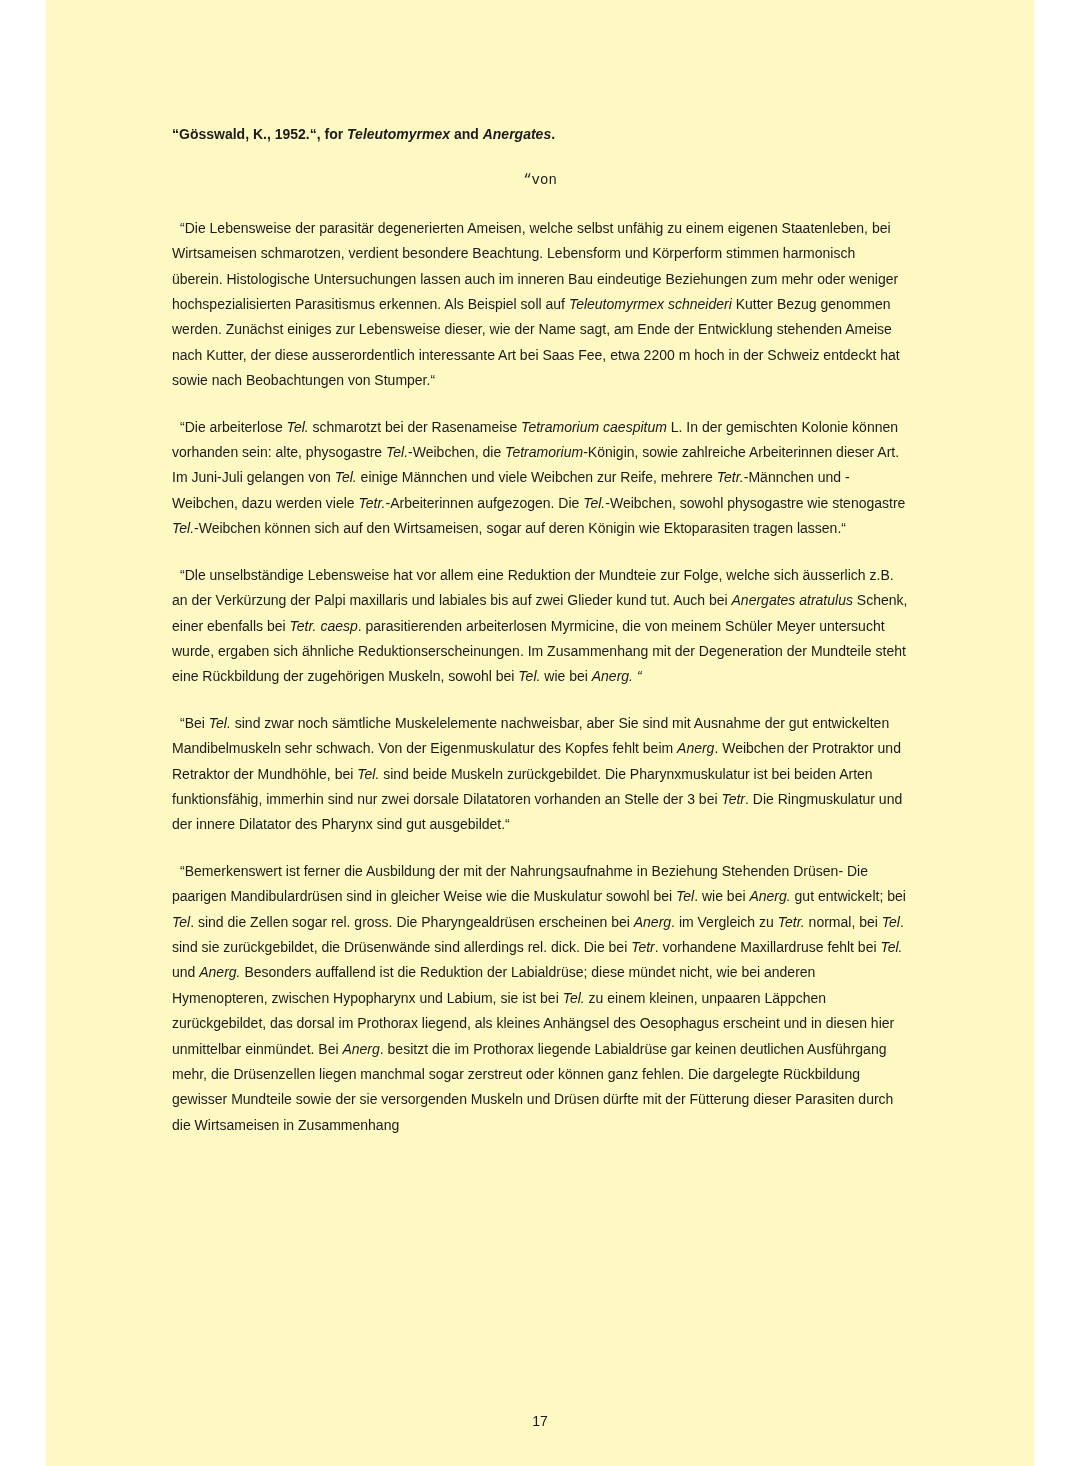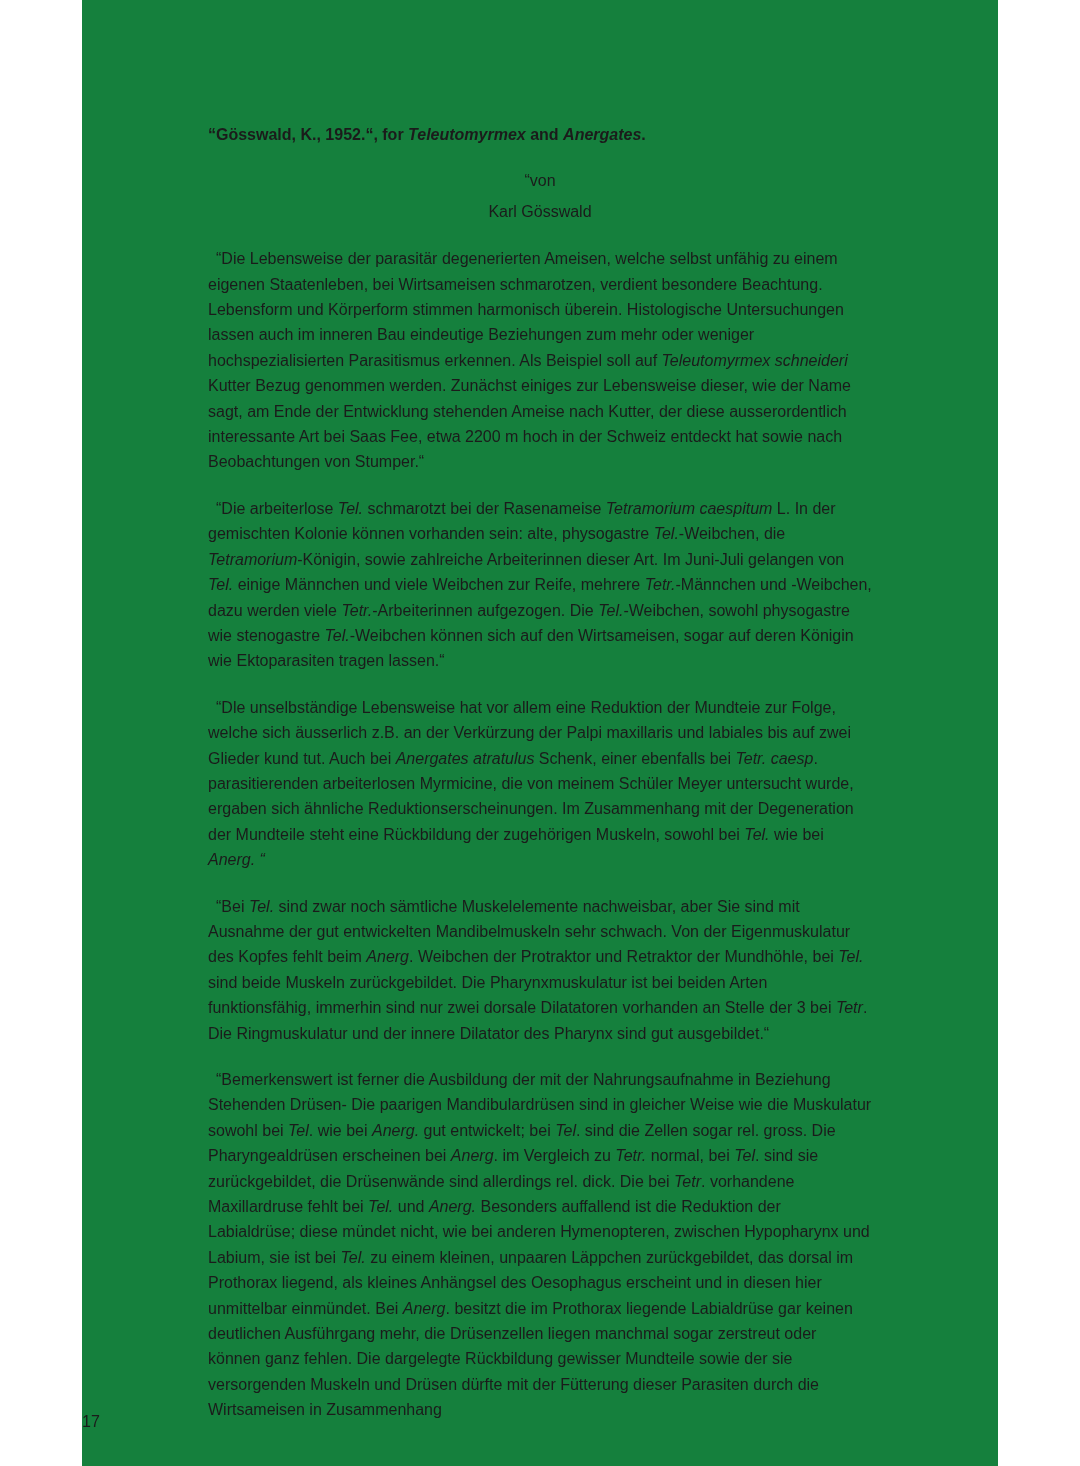--- a/index.html
+++ b/index.html
@@ -2,56 +2,56 @@
 <html><head>
 <meta charset="utf-8">
 <style>
   html, body {
     margin: 0;
     padding: 0;
     background: #ffffff;
   }
   .page {
     position: relative;
-    width: 916px;
+    width: 988px;
     height: 1466px;
     margin: 0 auto;
-    background: #15803d;
+    background: #fef9c3;
     box-sizing: border-box;
     padding: 122px 126px 0 126px;
     font-family: "Liberation Sans", "DejaVu Sans", sans-serif;
-    font-size: 16px;
+    font-size: 14px;
     line-height: 25.4px;
     color: #1b1b1b;
     overflow: hidden;
   }
   .page p { margin: 0 0 21px 0; }
   .heading { font-weight: bold; }
   .byline { text-align: center; margin-bottom: 22px; }
-  .byline p { margin: 5px; }
+  .byline p { margin: 15px; font-family: Liberation Mono, monospace; }
   .bodyp { text-indent: 8px; text-align: left; }
   .subtitle { text-indent: 0; }
   .footer {
     position: absolute;
     left: 0;
     bottom: 32px;
     width: 100%;
+    text-align: center;
   }
 </style>
 </head>
 <body>
 
 <div class="page">
 
   <p class="heading"><span style="font-weight: bold;">“Gösswald, K., 1952.“, for </span><span style="font-style: italic; font-weight: bold;">Teleutomyrmex</span><span style="font-weight: bold;"> and </span><span style="font-style: italic; font-weight: bold;">Anergates</span><span style="font-weight: bold;">.</span></p>
 
 
   <div class="byline">
     <p>“von</p>
-    <p>Karl Gösswald</p>
   </div>
 
   <p class="bodyp"><span>“Die Lebensweise der parasitär degenerierten Ameisen, welche selbst unfähig zu einem eigenen Staatenleben, bei Wirtsameisen schmarotzen, verdient besondere Beachtung. Lebensform und Körperform stimmen harmonisch überein. Histologische Untersuchungen lassen auch im inneren Bau eindeutige Beziehungen zum mehr oder weniger hochspezialisierten Parasitismus erkennen. Als Beispiel soll auf </span><span style="font-style: italic;">Teleutomyrmex schneideri</span><span> Kutter Bezug genommen werden. Zunächst einiges zur Lebensweise dieser, wie der Name sagt, am Ende der Entwicklung stehenden Ameise nach Kutter, der diese ausserordentlich interessante Art bei Saas Fee, etwa 2200 m hoch in der Schweiz entdeckt hat sowie nach Beobachtungen von Stumper.“</span></p>
   <p class="bodyp"><span>“Die arbeiterlose </span><span style="font-style: italic;">Tel.</span><span> schmarotzt bei der Rasenameise </span><span style="font-style: italic;">Tetramorium caespitum</span><span> L. In der gemischten Kolonie können vorhanden sein: alte, physogastre </span><span style="font-style: italic;">Tel.</span><span>-Weibchen, die </span><span style="font-style: italic;">Tetramorium</span><span>-Königin, sowie zahlreiche Arbeiterinnen dieser Art. Im Juni-Juli gelangen von </span><span style="font-style: italic;">Tel.</span><span> einige Männchen und viele Weibchen zur Reife, mehrere </span><span style="font-style: italic;">Tetr.</span><span>-Männchen und -Weibchen, dazu werden viele </span><span style="font-style: italic;">Tetr.</span><span>-Arbeiterinnen aufgezogen. Die </span><span style="font-style: italic;">Tel.</span><span>-Weibchen, sowohl physogastre wie stenogastre </span><span style="font-style: italic;">Tel.</span><span>-Weibchen können sich auf den Wirtsameisen, sogar auf deren Königin wie Ektoparasiten tragen lassen.“</span></p>
   <p class="bodyp"><span>“Dle unselbständige Lebensweise hat vor allem eine Reduktion der Mundteie zur Folge, welche sich äusserlich z.B. an der Verkürzung der Palpi maxillaris und labiales bis auf zwei Glieder kund tut. Auch bei </span><span style="font-style: italic;">Anergates atratulus</span><span> Schenk, einer ebenfalls bei </span><span style="font-style: italic;">Tetr. caesp</span><span>. parasitierenden arbeiterlosen Myrmicine, die von meinem Schüler Meyer untersucht wurde, ergaben sich ähnliche Reduktionserscheinungen. Im Zusammenhang mit der Degeneration der Mundteile steht eine Rückbildung der zugehörigen Muskeln, sowohl bei </span><span style="font-style: italic;">Tel.</span><span> wie bei </span><span style="font-style: italic;">Anerg. “</span></p>
   <p class="bodyp"><span>“Bei </span><span style="font-style: italic;">Tel.</span><span> sind zwar noch sämtliche Muskelelemente nachweisbar, aber Sie sind mit Ausnahme der gut entwickelten Mandibelmuskeln sehr schwach. Von der Eigenmuskulatur des Kopfes fehlt beim </span><span style="font-style: italic;">Anerg</span><span>. Weibchen der Protraktor und Retraktor der Mundhöhle, bei </span><span style="font-style: italic;">Tel.</span><span> sind beide Muskeln zurückgebildet. Die Pharynxmuskulatur ist bei beiden Arten funktionsfähig, immerhin sind nur zwei dorsale Dilatatoren vorhanden an Stelle der 3 bei </span><span style="font-style: italic;">Tetr</span><span>. Die Ringmuskulatur und der innere Dilatator des Pharynx sind gut ausgebildet.“</span></p>
   <p class="bodyp"><span>“Bemerkenswert ist ferner die Ausbildung der mit der Nahrungsaufnahme in Beziehung Stehenden Drüsen- Die paarigen Mandibulardrüsen sind in gleicher Weise wie die Muskulatur sowohl bei </span><span style="font-style: italic;">Tel</span><span>. wie bei </span><span style="font-style: italic;">Anerg.</span><span> gut entwickelt; bei </span><span style="font-style: italic;">Tel</span><span>. sind die Zellen sogar rel. gross. Die Pharyngealdrüsen erscheinen bei </span><span style="font-style: italic;">Anerg</span><span>. im Vergleich zu </span><span style="font-style: italic;">Tetr.</span><span> normal, bei </span><span style="font-style: italic;">Tel</span><span>. sind sie zurückgebildet, die Drüsenwände sind allerdings rel. dick. Die bei </span><span style="font-style: italic;">Tetr</span><span>. vorhandene Maxillardruse fehlt bei </span><span style="font-style: italic;">Tel.</span><span> und </span><span style="font-style: italic;">Anerg.</span><span> Besonders auffallend ist die Reduktion der Labialdrüse; diese mündet nicht, wie bei anderen Hymenopteren, zwischen Hypopharynx und Labium, sie ist bei </span><span style="font-style: italic;">Tel.</span><span> zu einem kleinen, unpaaren Läppchen zurückgebildet, das dorsal im Prothorax liegend, als kleines Anhängsel des Oesophagus erscheint und in diesen hier unmittelbar einmündet. Bei </span><span style="font-style: italic;">Anerg</span><span>. besitzt die im Prothorax liegende Labialdrüse gar keinen deutlichen Ausführgang mehr, die Drüsenzellen liegen manchmal sogar zerstreut oder können ganz fehlen. Die dargelegte Rückbildung gewisser Mundteile sowie der sie versorgenden Muskeln und Drüsen dürfte mit der Fütterung dieser Parasiten durch die Wirtsameisen in Zusammenhang</span></p>
 
   <div class="footer">17</div>
 

